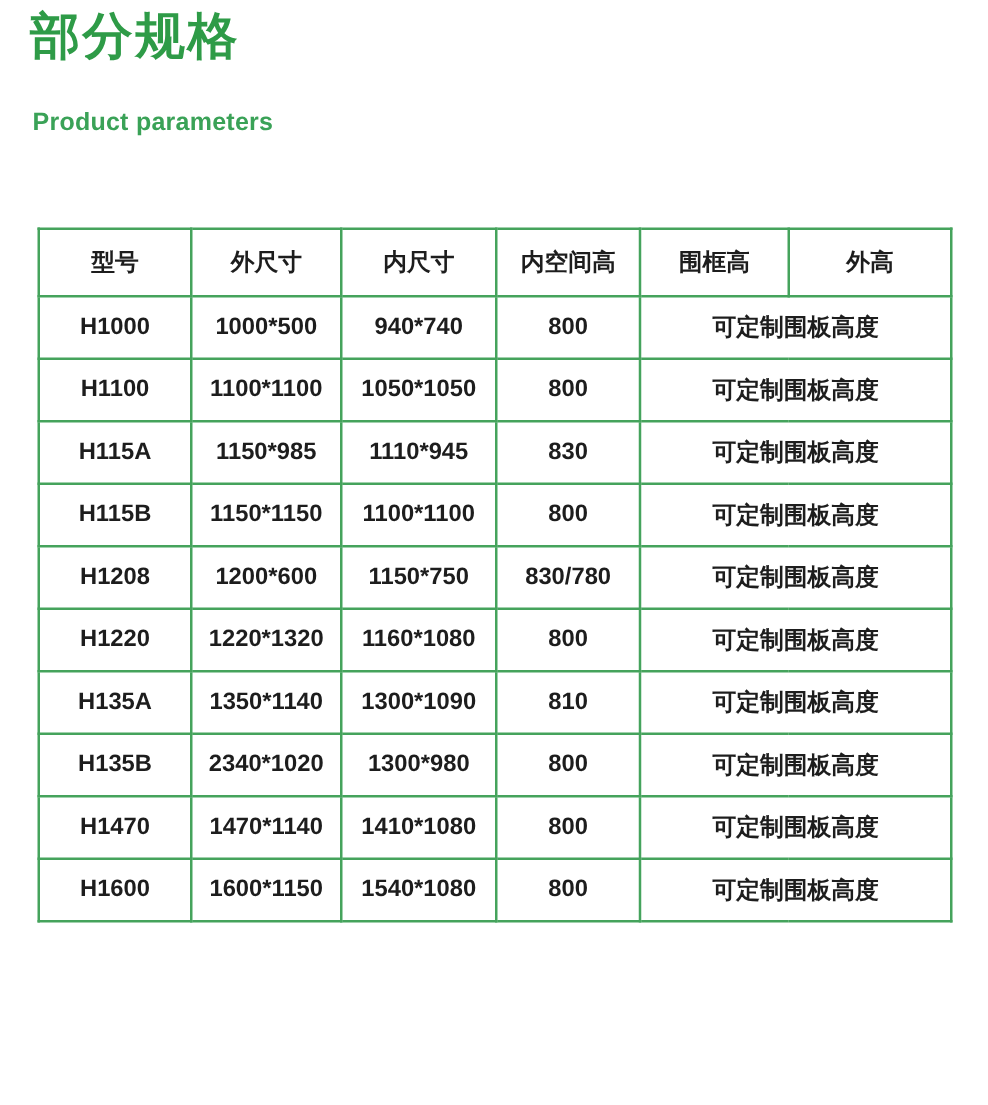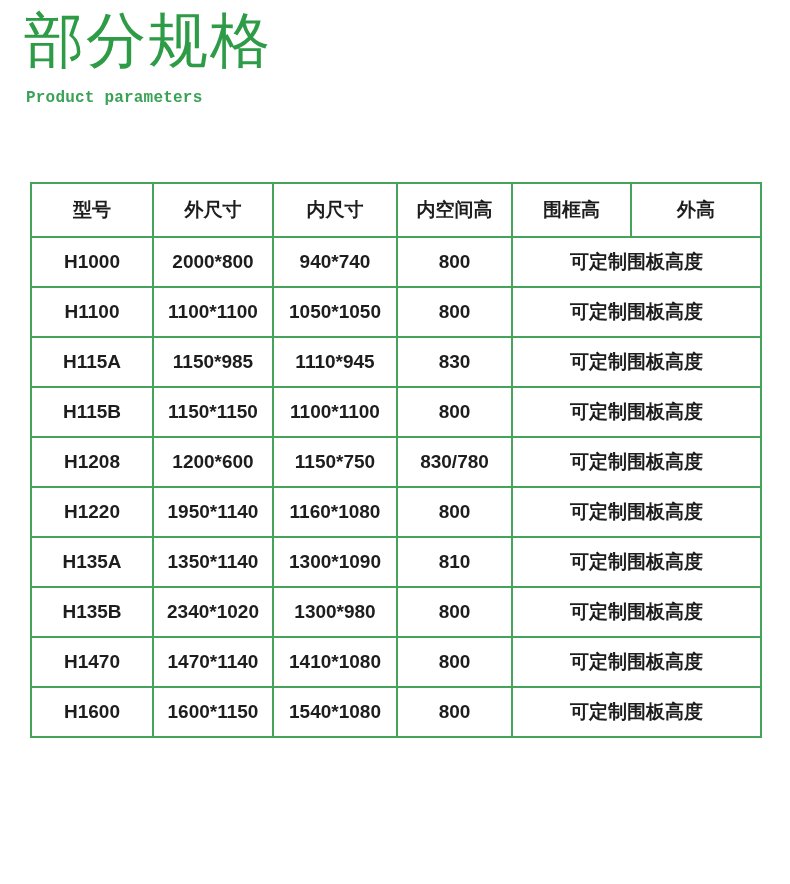--- a/index.html
+++ b/index.html
@@ -16,39 +16,38 @@
   }
   .page {
     position: relative;
     width: 790px;
     height: 884px;
     box-sizing: border-box;
   }
   .heading-cn {
     position: absolute;
     left: 24px;
-    top: 14px;
-    font-size: 60px;
-    font-weight: normal;
+    top: 2px;
+    font-size: 40px;
+    font-weight: bold;
     color: #2e9b47;
     letter-spacing: 2px;
     line-height: 54px;
     white-space: nowrap;
   }
   .heading-en {
     position: absolute;
     left: 26px;
     top: 84px;
-    font-size: 16px;
+    font-size: 20px;
     font-weight: bold;
     color: #3aa257;
     letter-spacing: 0.2px;
     line-height: 28px;
     white-space: nowrap;
-    font-family: Liberation Mono, monospace;
   }
   .table-wrap {
     position: absolute;
     left: 30px;
     top: 182px;
     width: 589px;
   }
   table.spec {
     border-collapse: collapse;
     width: 730px;
@@ -110,21 +109,21 @@
           <th>外尺寸</th>
           <th>内尺寸</th>
           <th>内空间高</th>
           <th>围框高</th>
           <th>外高</th>
         </tr>
       </thead>
       <tbody id="spec-body">
           <tr>
             <td>H1000</td>
-            <td>2000*800</td>
+            <td>1000*500</td>
             <td>940*740</td>
             <td>800</td>
             <td colspan="2" class="merged">可定制围板高度</td>
           </tr>
           <tr>
             <td>H1100</td>
             <td>1100*1100</td>
             <td>1050*1050</td>
             <td>800</td>
             <td colspan="2" class="merged">可定制围板高度</td>
@@ -145,21 +144,21 @@
           </tr>
           <tr>
             <td>H1208</td>
             <td>1200*600</td>
             <td>1150*750</td>
             <td class="small">830/780</td>
             <td colspan="2" class="merged">可定制围板高度</td>
           </tr>
           <tr>
             <td>H1220</td>
-            <td>1950*1140</td>
+            <td>1220*1320</td>
             <td>1160*1080</td>
             <td>800</td>
             <td colspan="2" class="merged">可定制围板高度</td>
           </tr>
           <tr>
             <td>H135A</td>
             <td>1350*1140</td>
             <td>1300*1090</td>
             <td>810</td>
             <td colspan="2" class="merged">可定制围板高度</td>

